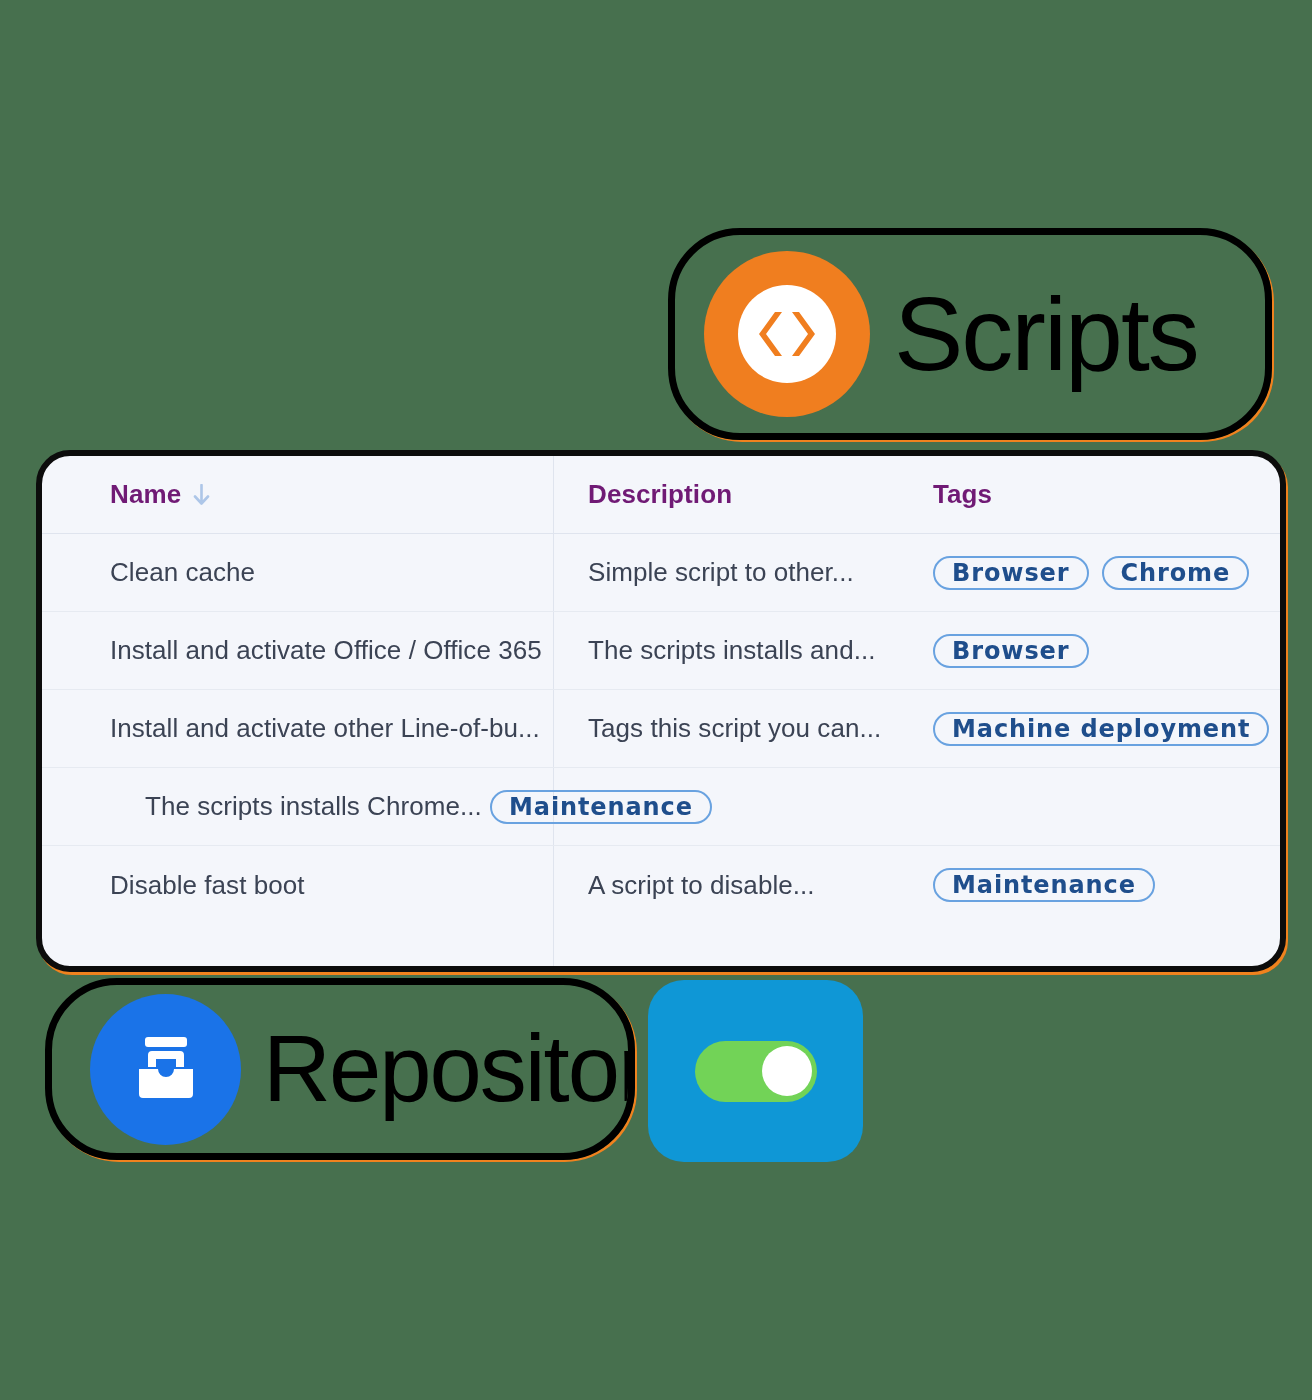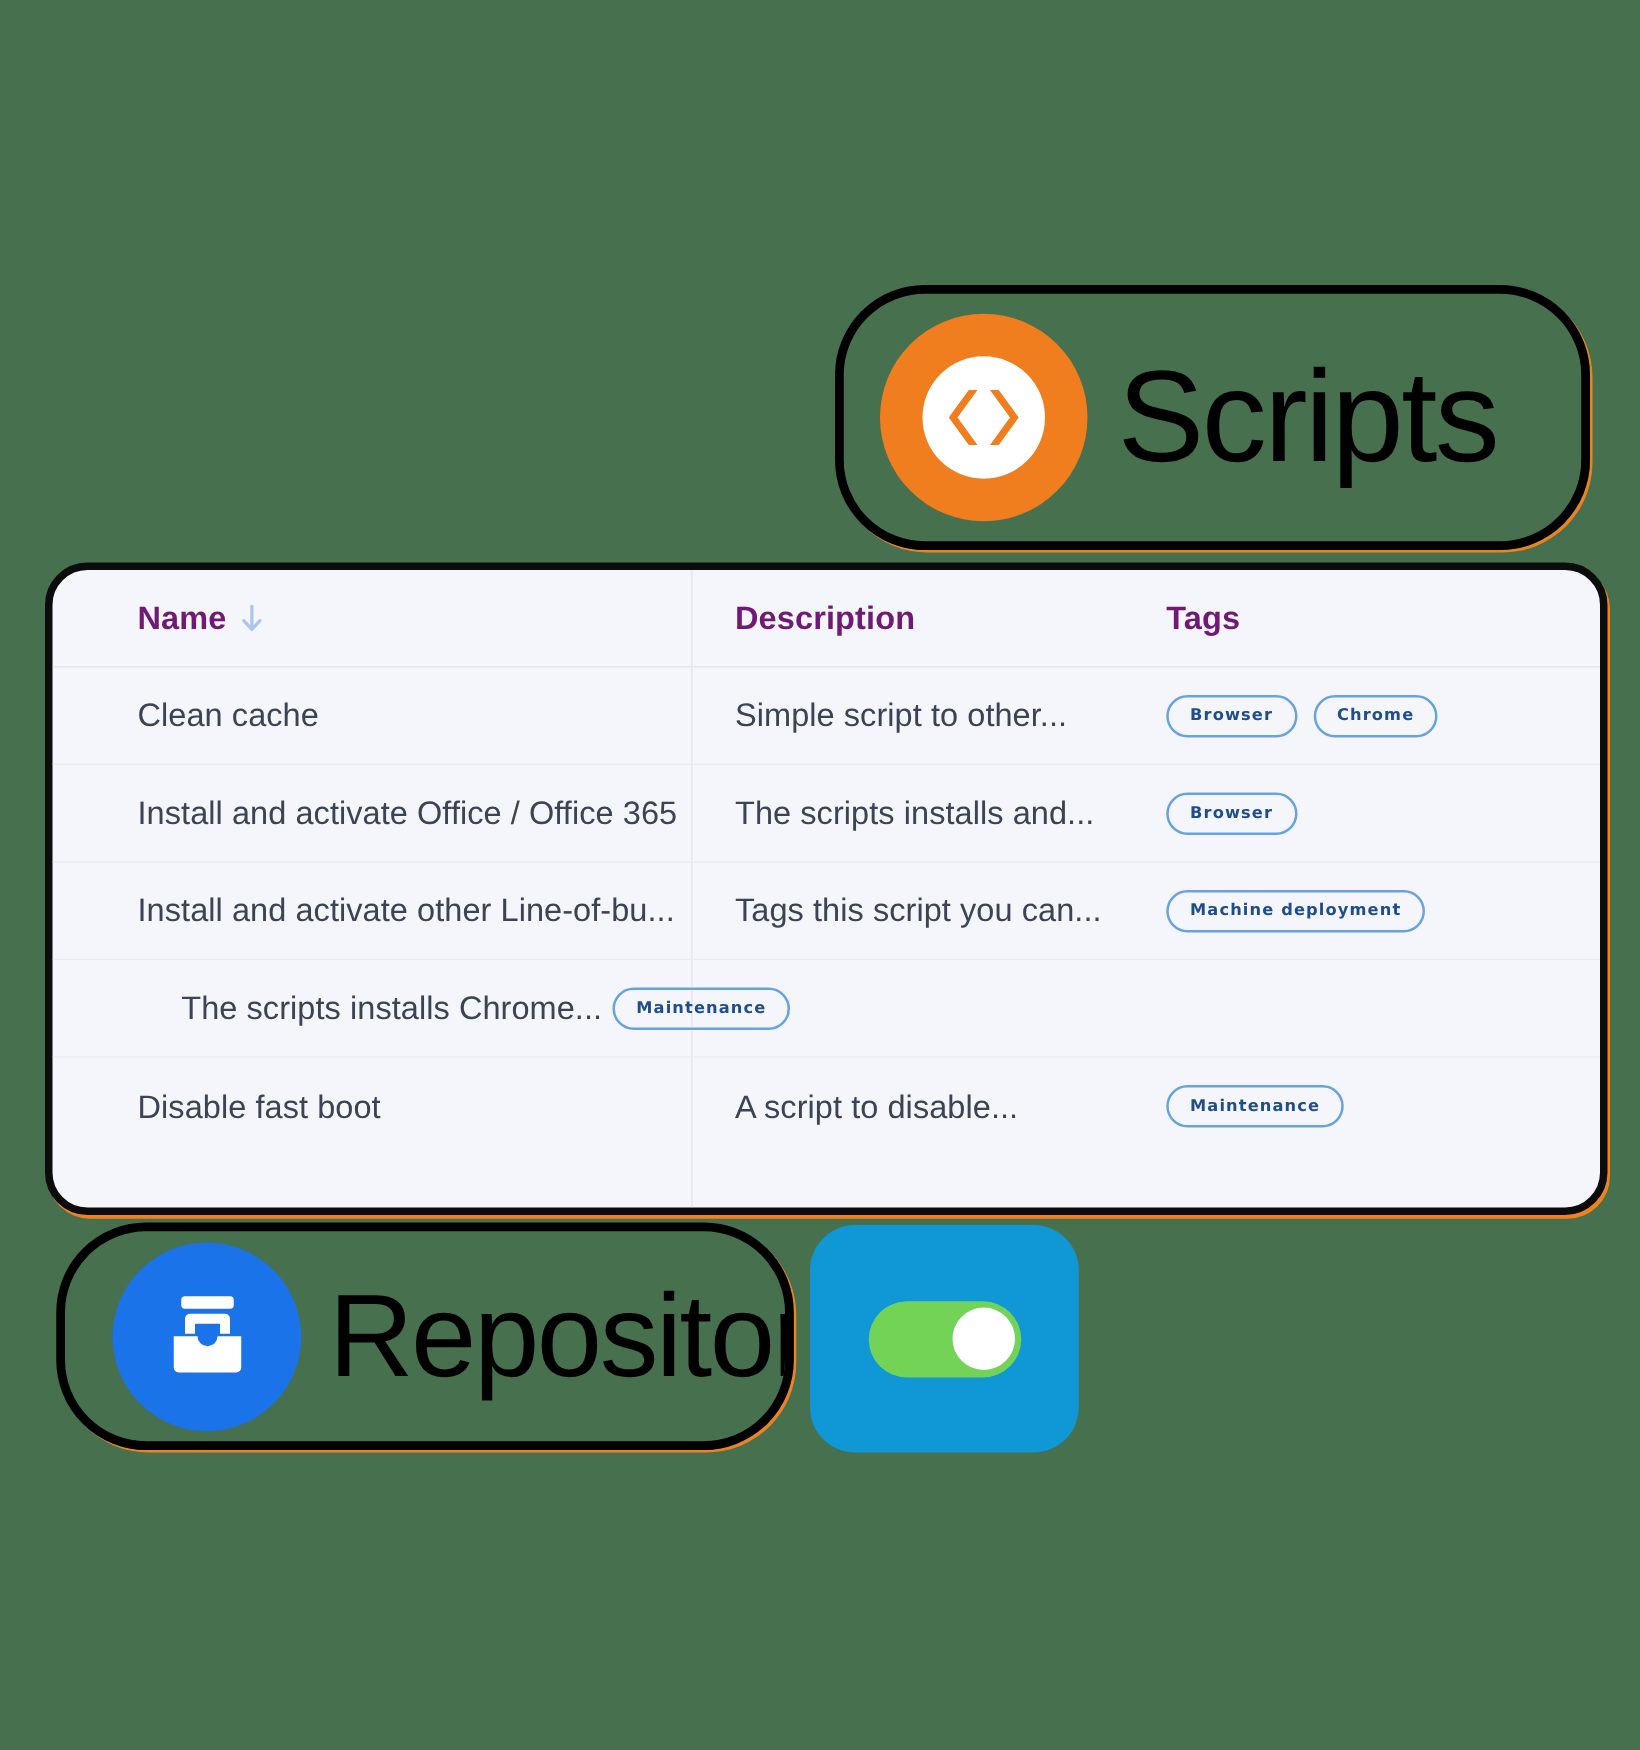--- a/index.html
+++ b/index.html
@@ -212,21 +212,21 @@
   .tag {
     display: inline-flex;
     align-items: center;
     justify-content: center;
     height: 34px;
     padding: 0 17px;
     border: 2px solid #69a2e0;
     border-radius: 20px;
     background: transparent;
     color: #1f4e8c;
-    font-size: 13px;
+    font-size: 24px;
     font-weight: 700;
     letter-spacing: 0.9px;
     white-space: nowrap;
     font-family: "DejaVu Sans", sans-serif;
   }
 </style>
 </head>
 <body>
 
 <div class="stage">

